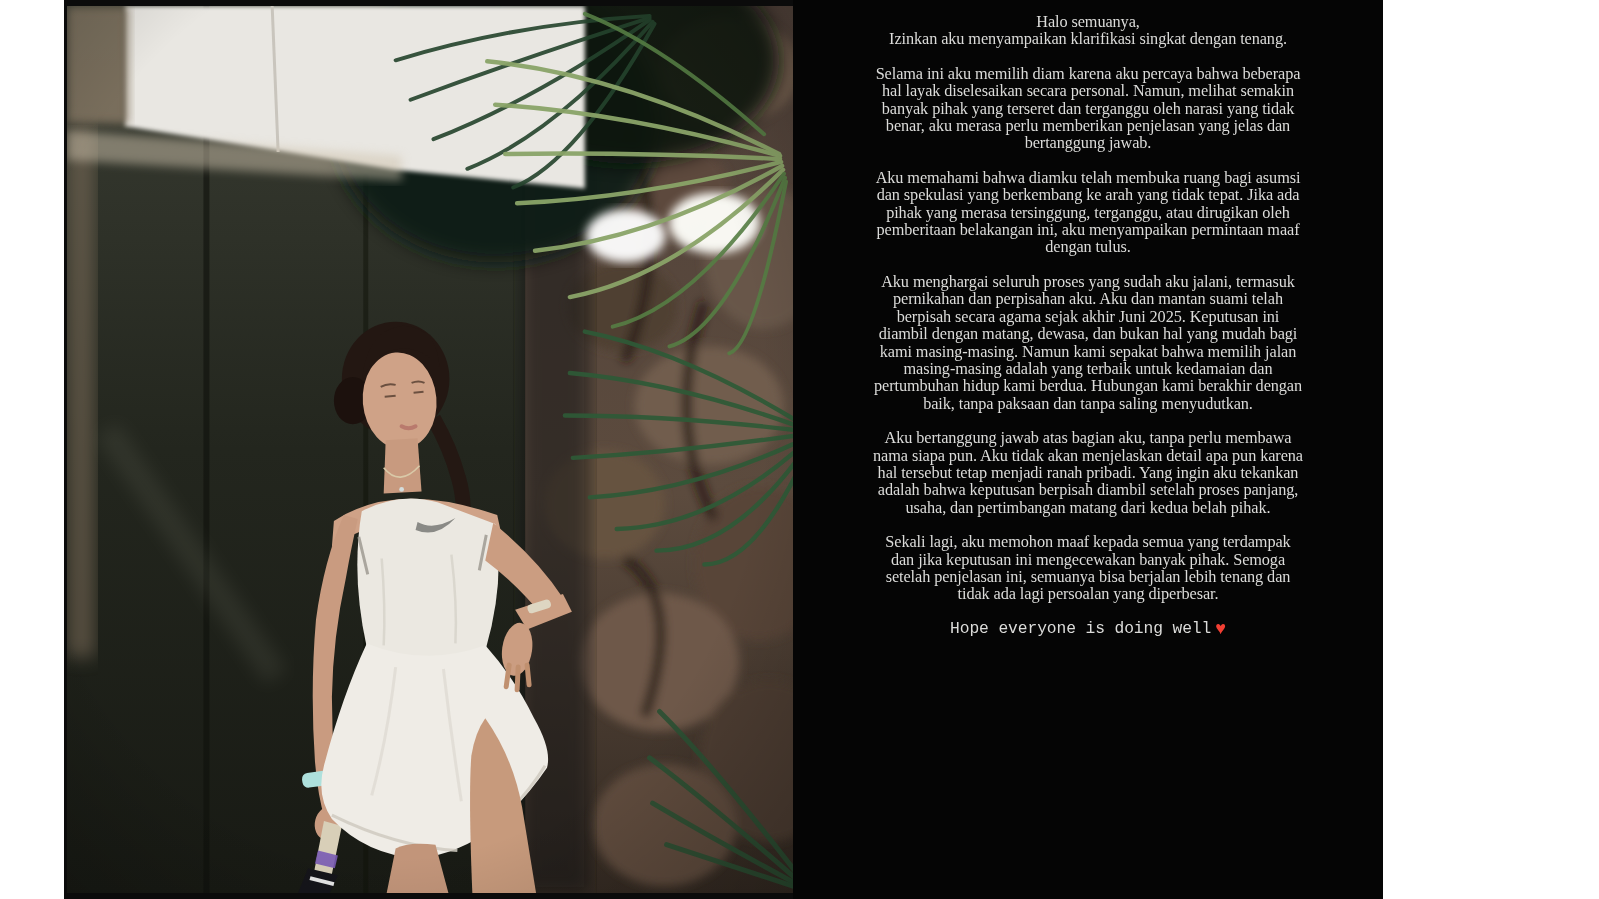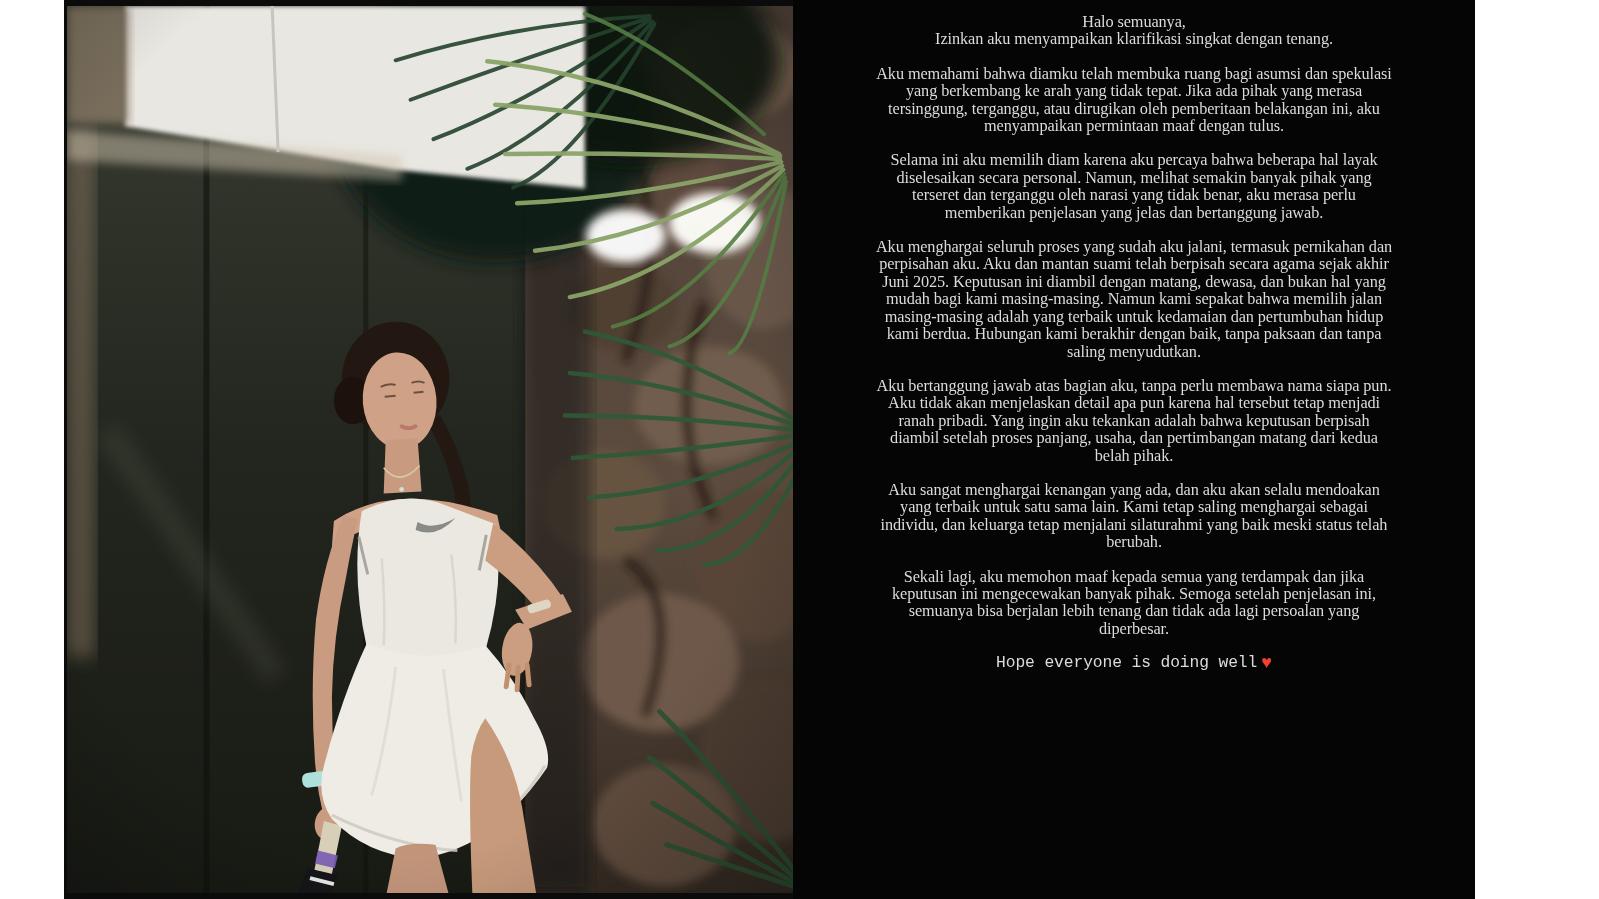--- a/index.html
+++ b/index.html
@@ -2,21 +2,21 @@
 <html><head>
 <meta charset="utf-8">
 <style>
   html,body{margin:0;padding:0;background:#ffffff;}
   .canvas{position:relative;width:1599px;height:899px;background:#ffffff;overflow:hidden;
           font-family:"Liberation Serif",serif;}
   .photo-panel{position:absolute;left:64px;top:0;width:729px;height:899px;
                background:#14160f;box-sizing:border-box;
                border-top:6px solid #0b0b0b;border-bottom:6px solid #0b0b0b;border-left:3px solid #0b0b0b;}
   .photo-panel svg{display:block;width:100%;height:100%;}
-  .story-panel{position:absolute;left:793px;top:0;width:682px;height:899px;background:#050505;
+  .story-panel{position:absolute;left:793px;top:0;width:590px;height:899px;background:#050505;
                color:#dcdcda;box-sizing:border-box;padding:13px 80px 0;text-align:center;}
   .story-panel p{margin:0 0 17px;font-size:16.3px;line-height:17.4px;white-space:pre-line;
                  letter-spacing:-0.1px;}
   .closing{font-size:16.5px;font-family:Liberation Mono, monospace;}
   .closing .heart{color:#f23f33;font-size:18px;line-height:17px;vertical-align:-1px;padding-left:4px;}
 </style>
 </head>
 <body>
 
 <div class="canvas">
@@ -177,22 +177,21 @@
         </g>
       </g>
 
       <rect x="0" y="0" width="729" height="899" fill="url(#vign)"></rect>
     </svg>
   </div>
 
   <div class="story-panel">
     <p>Halo semuanya,
 Izinkan aku menyampaikan klarifikasi singkat dengan tenang.</p>
+    <p>Selama ini aku memilih diam karena aku percaya bahwa beberapa hal layak diselesaikan secara personal. Namun, melihat semakin banyak pihak yang terseret dan terganggu oleh narasi yang tidak benar, aku merasa perlu memberikan penjelasan yang jelas dan bertanggung jawab.</p>
     <p>Aku memahami bahwa diamku telah membuka ruang bagi asumsi dan spekulasi yang berkembang ke arah yang tidak tepat. Jika ada pihak yang merasa tersinggung, terganggu, atau dirugikan oleh pemberitaan belakangan ini, aku menyampaikan permintaan maaf dengan tulus.</p>
-    <p>Selama ini aku memilih diam karena aku percaya bahwa beberapa hal layak diselesaikan secara personal. Namun, melihat semakin banyak pihak yang terseret dan terganggu oleh narasi yang tidak benar, aku merasa perlu memberikan penjelasan yang jelas dan bertanggung jawab.</p>
     <p>Aku menghargai seluruh proses yang sudah aku jalani, termasuk pernikahan dan perpisahan aku. Aku dan mantan suami telah berpisah secara agama sejak akhir Juni 2025. Keputusan ini diambil dengan matang, dewasa, dan bukan hal yang mudah bagi kami masing-masing. Namun kami sepakat bahwa memilih jalan masing-masing adalah yang terbaik untuk kedamaian dan pertumbuhan hidup kami berdua. Hubungan kami berakhir dengan baik, tanpa paksaan dan tanpa saling menyudutkan.</p>
     <p>Aku bertanggung jawab atas bagian aku, tanpa perlu membawa nama siapa pun. Aku tidak akan menjelaskan detail apa pun karena hal tersebut tetap menjadi ranah pribadi. Yang ingin aku tekankan adalah bahwa keputusan berpisah diambil setelah proses panjang, usaha, dan pertimbangan matang dari kedua belah pihak.</p>
-    <p>Aku sangat menghargai kenangan yang ada, dan aku akan selalu mendoakan yang terbaik untuk satu sama lain. Kami tetap saling menghargai sebagai individu, dan keluarga tetap menjalani silaturahmi yang baik meski status telah berubah.</p>
     <p>Sekali lagi, aku memohon maaf kepada semua yang terdampak dan jika keputusan ini mengecewakan banyak pihak. Semoga setelah penjelasan ini, semuanya bisa berjalan lebih tenang dan tidak ada lagi persoalan yang diperbesar.</p>
     <p class="closing"><span>Hope everyone is doing well</span><span class="heart">♥</span></p>
   </div>
 
 </div>
 
 </body></html>

